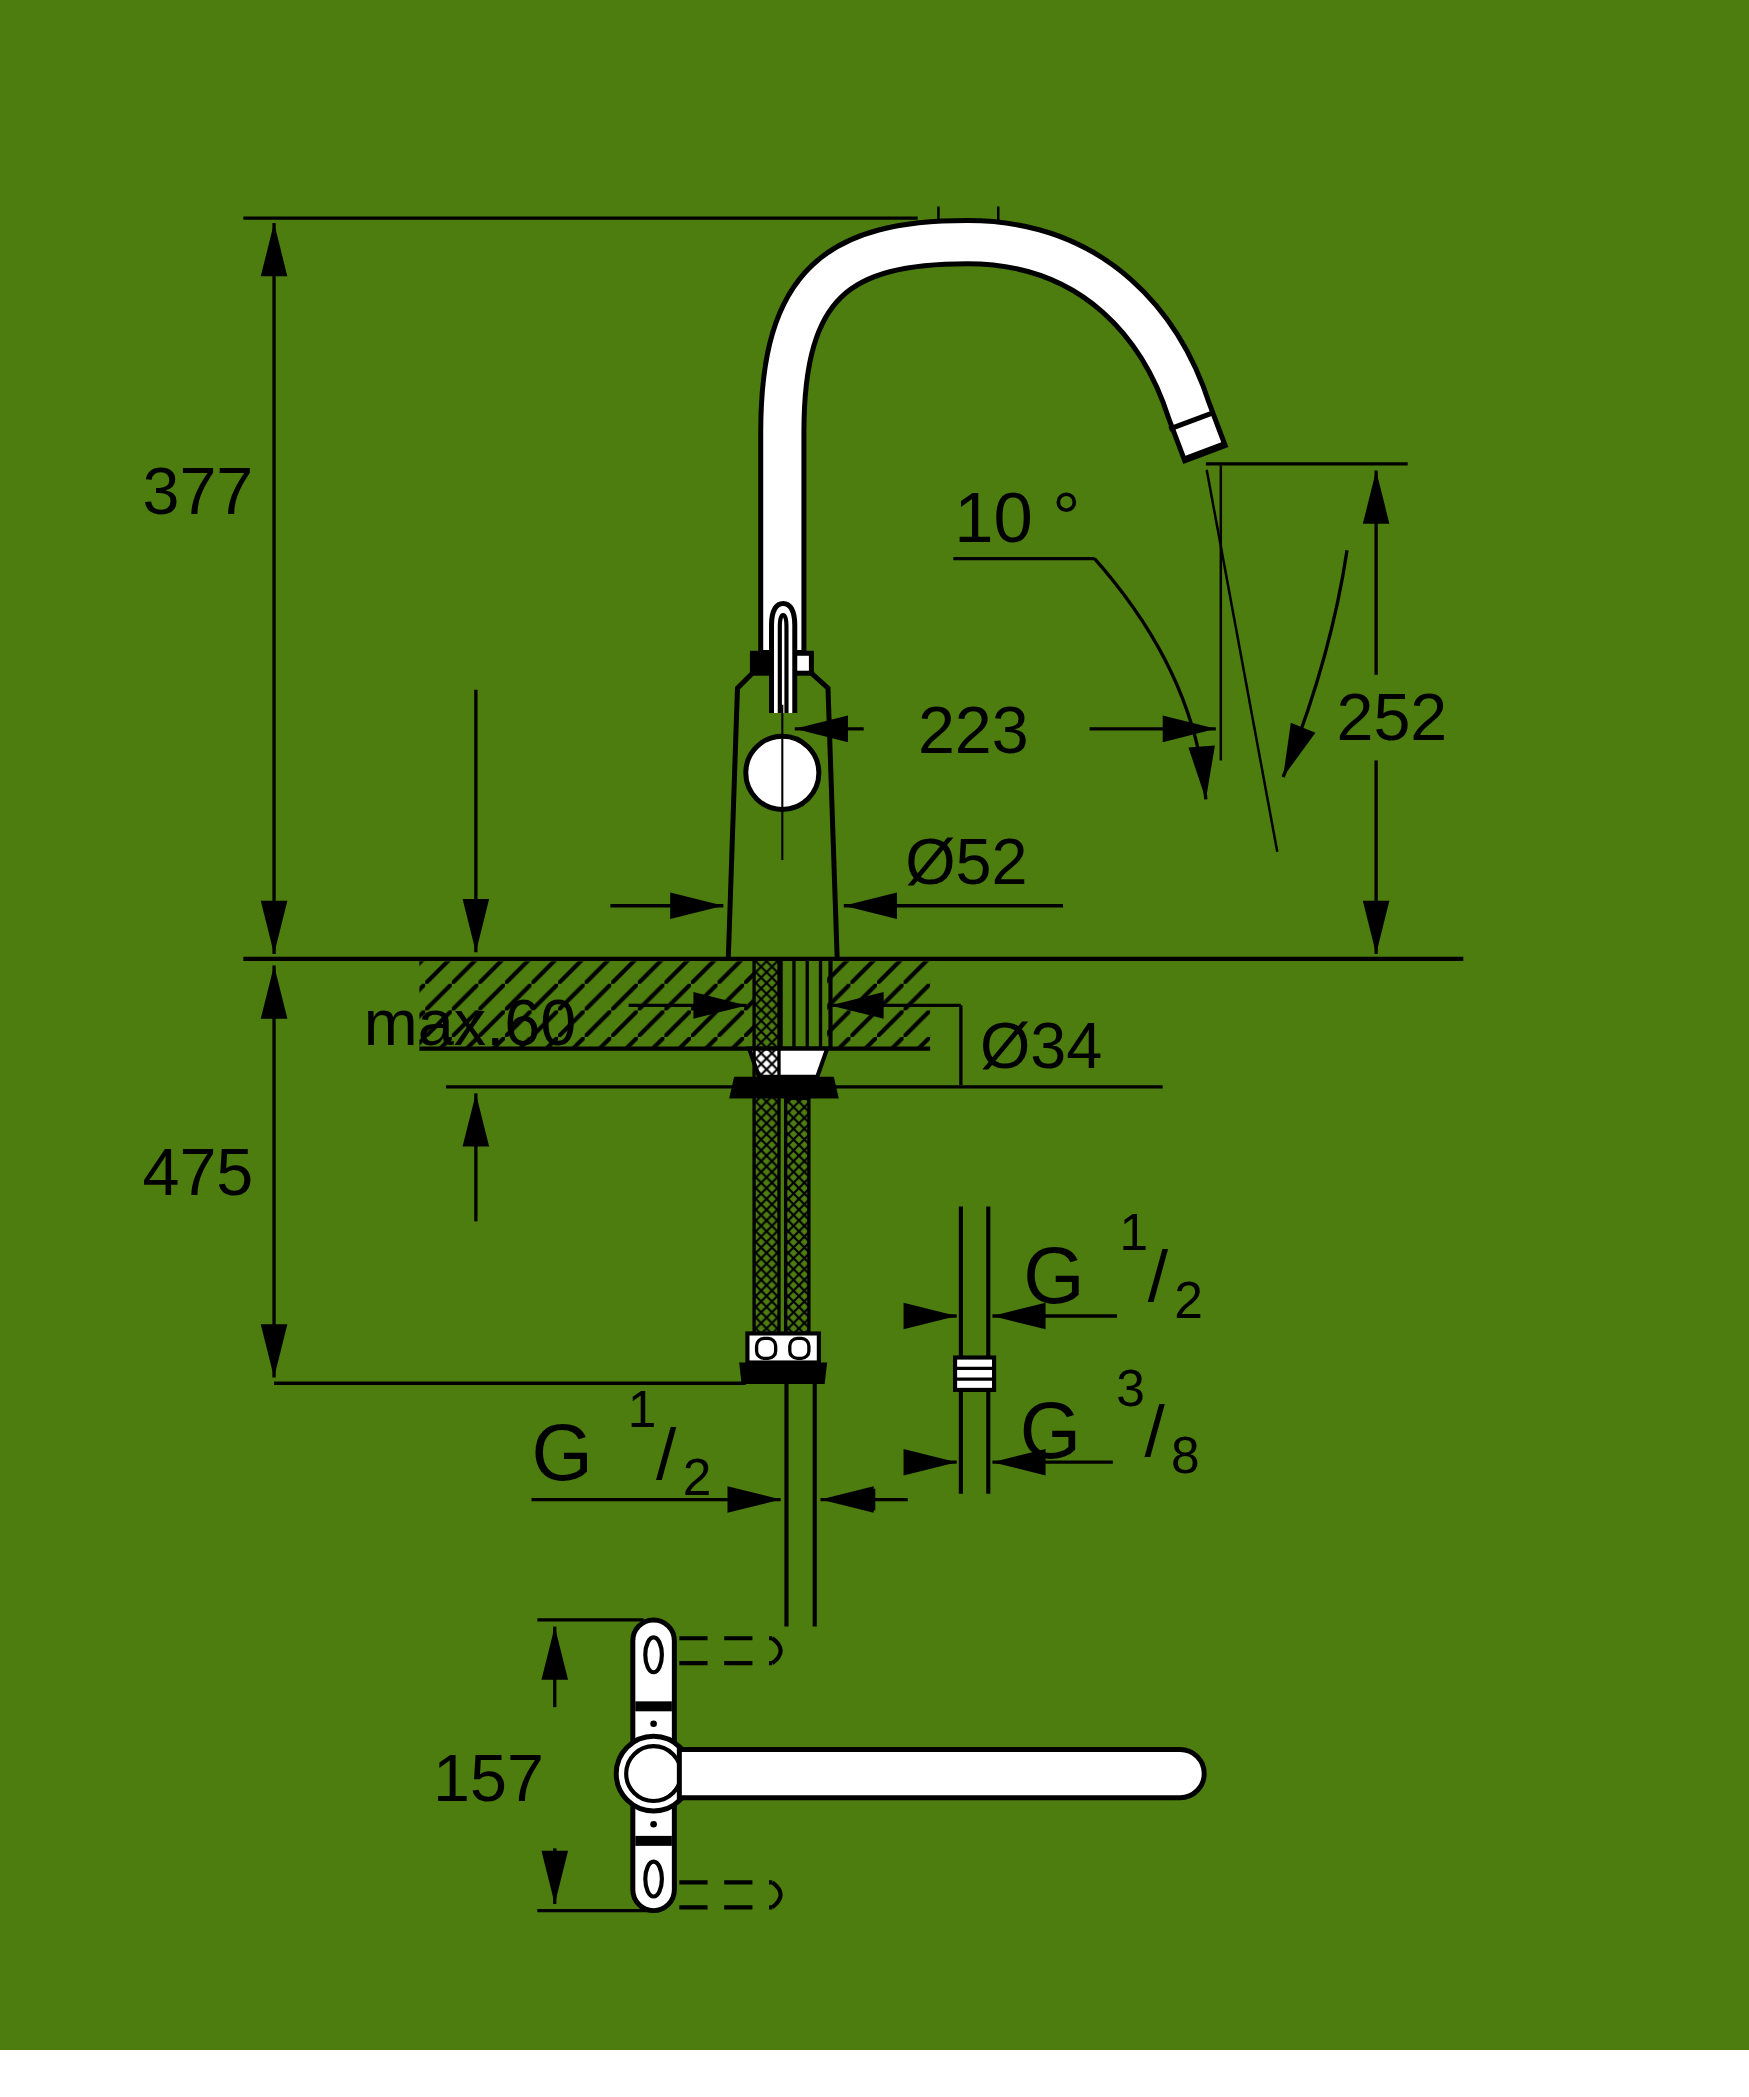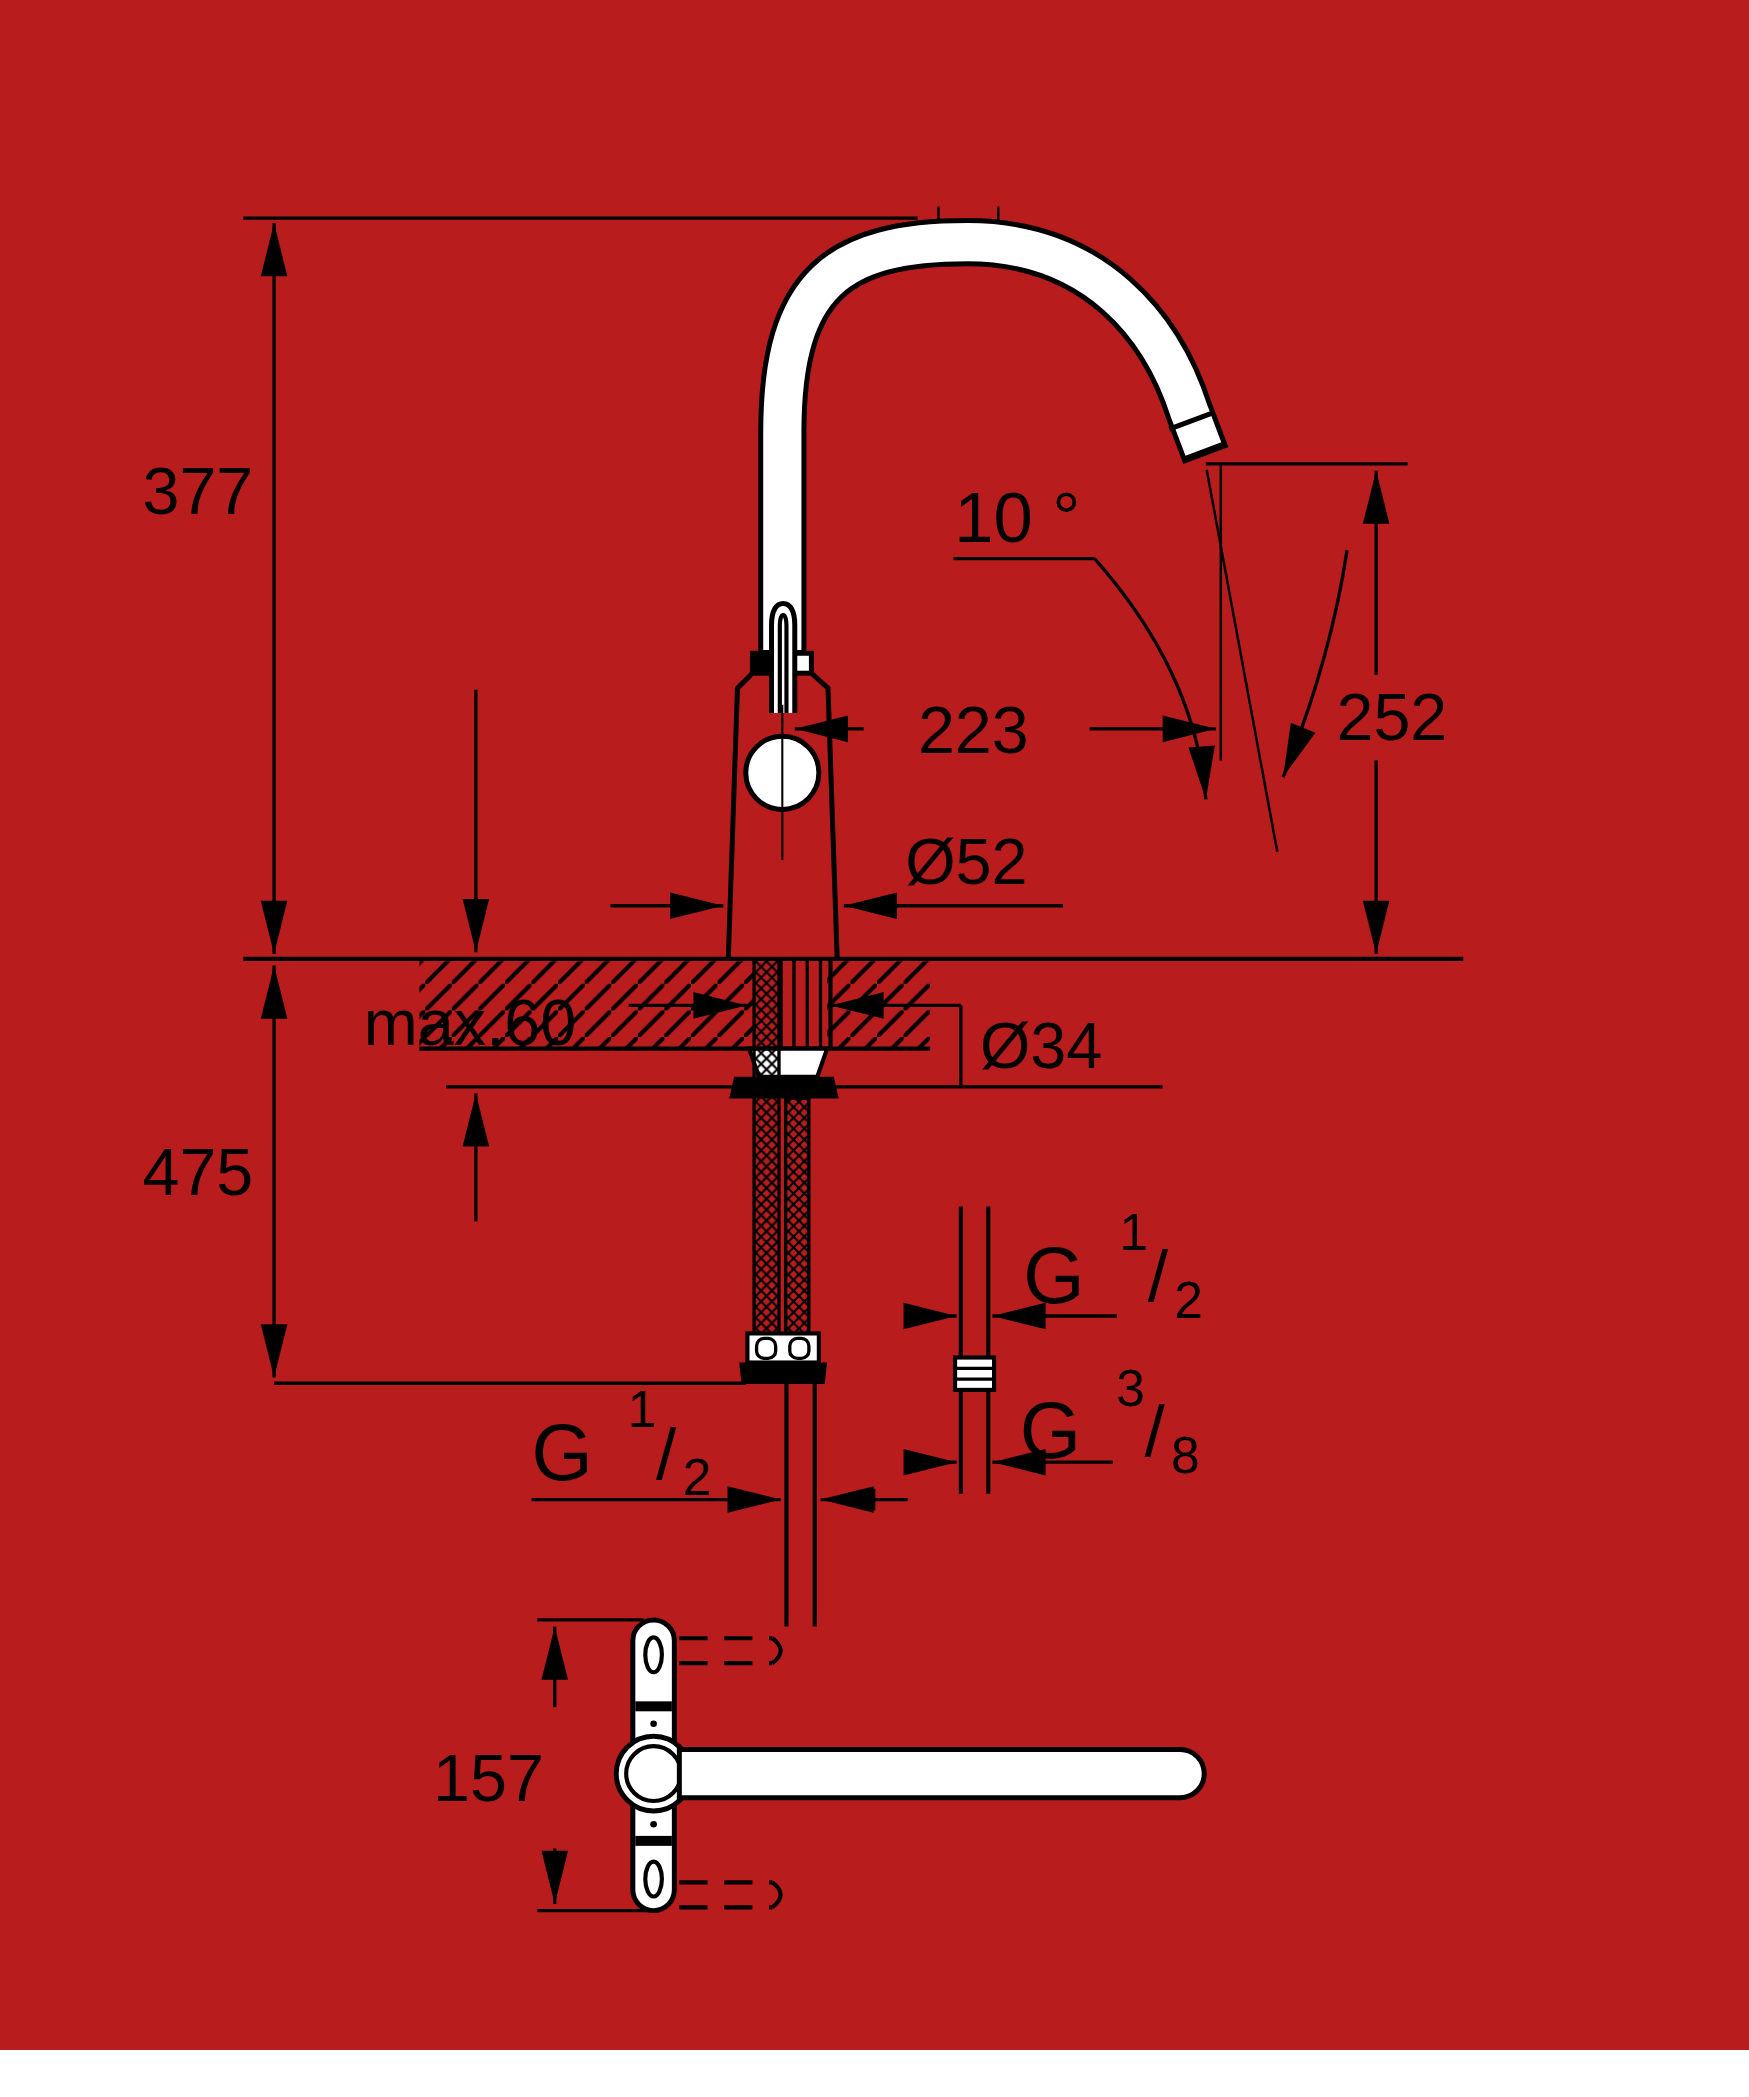--- a/index.html
+++ b/index.html
@@ -1,16 +1,16 @@
 <!DOCTYPE html>
 <html style="font-size:13.3px"><head>
 <meta charset="utf-8">
 <style>
   html,body{margin:0;padding:0;background:#ffffff;}
-  .page{width:1749px;height:2050px;background:#b91c1c;position:relative;font-family:"Liberation Sans",sans-serif;}
+  .page{width:1749px;height:2050px;background:#4d7c0f;position:relative;font-family:"Liberation Sans",sans-serif;}
   svg{display:block;}
   svg text{fill:#000;font-family:"Liberation Sans",sans-serif;}
   .s6{stroke:#000;stroke-width:6;fill:none;}
   .s5{stroke:#000;stroke-width:5;fill:none;}
   .s4{stroke:#000;stroke-width:4;fill:none;}
   .s3{stroke:#000;stroke-width:3;fill:none;}
   .s2{stroke:#000;stroke-width:2.5;fill:none;}
   .wfill{fill:#ffffff;}
   .bfill{fill:#000000;}
   .dash{stroke-dasharray:34 20;}

